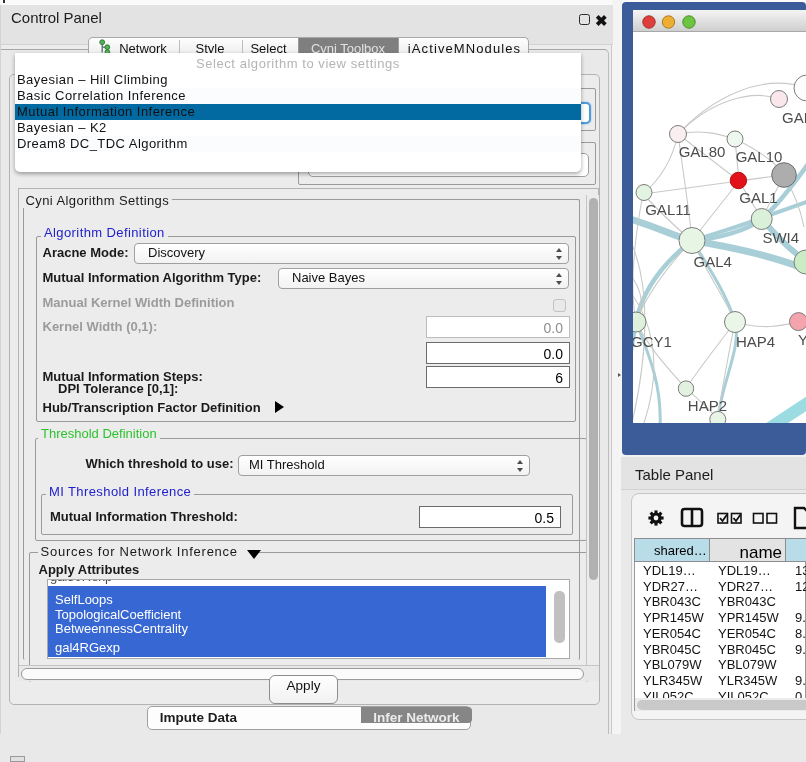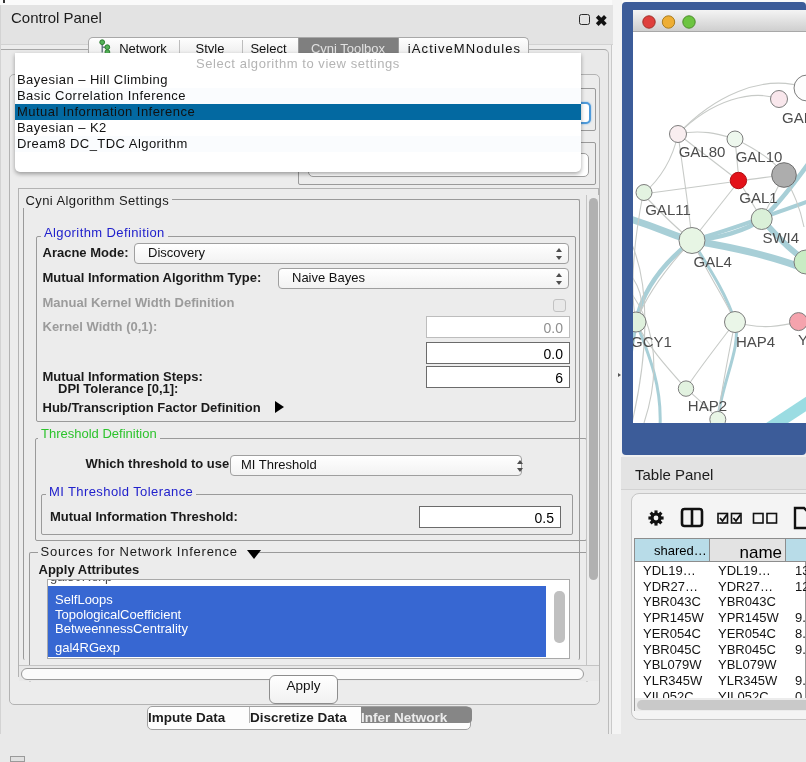--- a/index.html
+++ b/index.html
@@ -56,21 +56,21 @@
 #popup .hint { color:#b4b4b4; text-align:center; height:18.5px; padding-top:2.5px; letter-spacing:0.55px;}
 #popup .it { height:16.2px; padding-left:2px; letter-spacing:0.45px; }
 
 #applyb { position:absolute; left:268px; top:670px; width:69px; height:29px;
   background:linear-gradient(#ffffff,#f1f1f1); border:1px solid #8d8d8d;
   border-radius:6px; font-size:13.5px; color:#111; text-align:center; padding-top:2px; }
 
 #segs { position:absolute; left:146px; top:701px; width:324px; height:24px;
   background:#fdfdfd; border:1px solid #a0a0a0; border-radius:5px; font-size:13.5px;
   font-weight:bold; color:#1d1d1d; }
-#segs .s { position:absolute; top:0; height:16px; text-align:left; padding-top:3px; }
+#segs .s { position:absolute; top:0; height:16px; text-align:center; padding-top:3px; }
 
 #netwin { position:absolute; left:622px; top:2px; width:184px; height:453px; }
 
 #tpanel { position:absolute; left:621px; top:457px; width:185px; height:305px; background:#e9e9e9; }
 #tpanel .hd { position:absolute; left:14px; top:8.5px; font-size:15px; color:#1c1c1c; }
 #tbox { position:absolute; left:10px; top:36px; width:185px; height:227px;
   background:#f4f4f4; border:1px solid #c6c6c6; border-radius:8px; }
 </style>
 </head>
 <body>
@@ -139,25 +139,25 @@
   <div class="lbl" style="left:48px;top:269.5px;margin-top:36px;">DPI Tolerance [0,1]:</div>
   <div class="field f-en" style="left:416px;top:267px;width:144px;">0.0</div>
   <div class="lbl" style="left:32.5px;top:293.5px;">Mutual Information Steps:</div>
   <div class="field f-en" style="left:416px;top:291px;width:144px;">6</div>
   <div class="lbl" style="left:32.5px;top:324.5px;text-align:center;">Hub/Transcription Factor Definition</div>
   <div class="abs" style="left:265px;top:326px;width:0;height:0;border-top:6.5px solid transparent;border-bottom:6.5px solid transparent;border-left:9.5px solid #000;"></div>
 
   <div class="group" style="left:25px;top:363px;width:552px;height:103px;"></div>
   <div class="gtitle" style="left:28px;top:350.5px;color:#2dc32d;letter-spacing:0;">Threshold Definition</div>
   <div class="lbl" style="left:75.5px;top:380.5px;">Which threshold to use:</div>
-  <div class="combo" style="left:220px;top:380px;width:292px;padding-left:10px;">MI Threshold</div>
+  <div class="combo" style="left:228px;top:380px;width:292px;padding-left:10px;">MI Threshold</div>
   <div class="spin" style="left:506px;top:384px;"></div>
 
   <div class="group" style="left:30.5px;top:419px;width:532px;height:41px;"></div>
-  <div class="gtitle" style="left:36px;top:409px;color:#2121cc;">MI Threshold Tolerance</div>
+  <div class="gtitle" style="left:36px;top:409px;color:#2121cc;">MI Threshold Inference</div>
   <div class="lbl" style="left:40px;top:434px;">Mutual Information Threshold:</div>
   <div class="field f-en" style="left:409px;top:431px;width:142px;">0.5</div>
 
   <div class="group" style="left:19px;top:477px;width:559px;height:130px;border-bottom:none;"></div>
   <div class="gtitle" style="left:27.5px;top:469px;color:#1a1a1a;letter-spacing:0.75px;">Sources for Network Inference &nbsp;&nbsp;</div>
   <div class="abs" style="left:237px;top:475px;width:0;height:0;border-left:7px solid transparent;border-right:7px solid transparent;border-top:9px solid #000;"></div>
   <div class="lbl" style="left:28.5px;top:487px;">Apply Attributes</div>
 
   <div id="attrlist">
     <div style="position:absolute;left:2px;top:-11px;font-size:13px;color:#4a4a4a;">gal80Rexp</div>
@@ -174,21 +174,20 @@
         <div id="vthumb"></div>
       </div>
   <div id="hscroll">
         <div id="hthumb"></div>
       </div>
  </div>
 
  <div id="applyb">Apply</div>
  <div id="segs">
    <div class="s" style="left:0;width:101px;">Impute Data</div>
-   <div class="s" style="left:101px;width:112px;border-left:1px solid #b5b5b5;">Discretize Data</div>
    <div class="s" style="left:213px;width:111px;background:#868686;color:#ececec;border-radius:0 4px 4px 0;">Infer Network</div>
  </div>
 </div>
 
 <div id="netwin">
 <svg width="184" height="453" style="position:absolute;left:0;top:0;">
  <rect x="0" y="0" width="184" height="453" rx="4" fill="#3c5c99"></rect>
  <rect x="11" y="8" width="173" height="22" fill="url(#tgrad)"></rect>
  <rect x="11" y="29.2" width="173" height="1" fill="#9e9e9e"></rect>
  <defs>

